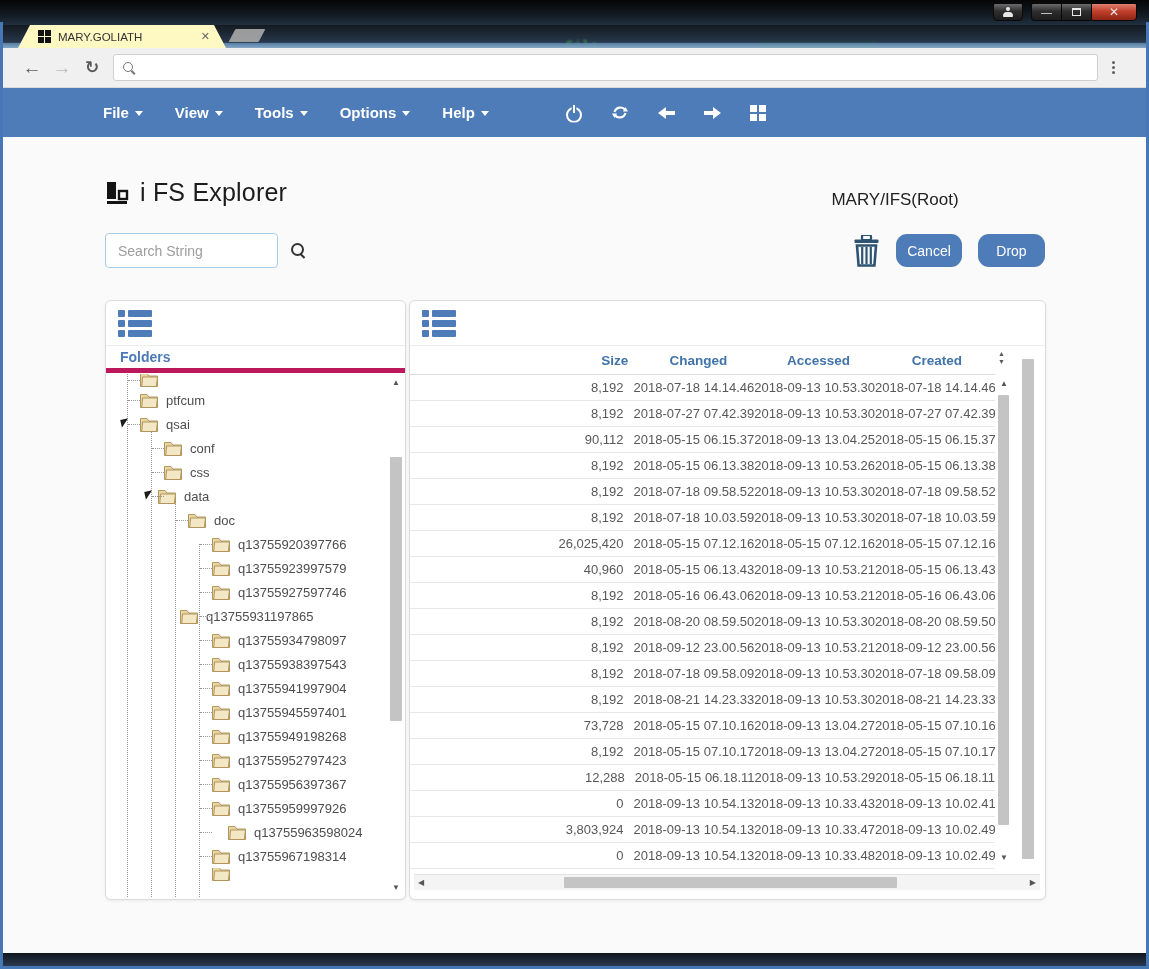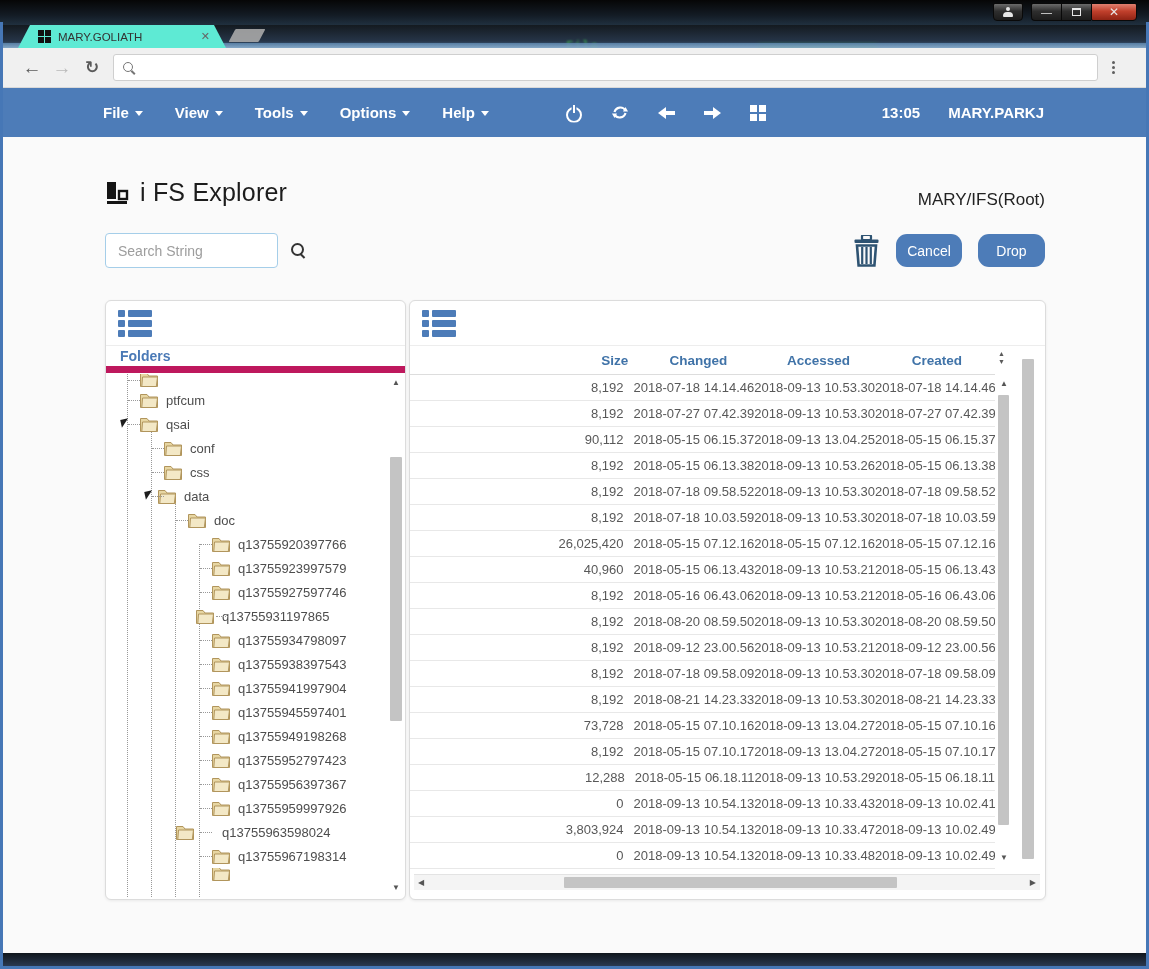--- a/index.html
+++ b/index.html
@@ -39,21 +39,21 @@
   .wbtn-close { width:46px; background:linear-gradient(180deg,#e08070,#c1402c 45%,#8f2314);
     border-radius:0 2px 4px 2px; font-weight:bold; font-size:12px; }
   .person-glyph { position:relative; width:12px; height:10px; }
   .person-glyph::before { content:""; position:absolute; left:4px; top:0; width:4px; height:4px;
     border-radius:50%; background:#e8e8e8; }
   .person-glyph::after { content:""; position:absolute; left:1px; top:5px; width:10px; height:5px;
     border-radius:4px 4px 1px 1px; background:#e8e8e8; }
   .max-glyph { width:9px; height:8px; border:1px solid #e8e8e8; border-top-width:2px; }
 
   
-  .tab { position:absolute; left:18px; top:25px; width:208px; height:23px; background:#5eead4;
+  .tab { position:absolute; left:18px; top:25px; width:208px; height:23px; background:#fef9c3;
     clip-path:polygon(12px 0, 196px 0, 208px 23px, 0 23px); display:flex; align-items:center;
     padding:0 16px 0 20px; }
   .tab-fav { width:13px; height:13px; display:grid; grid-template-columns:6px 6px; gap:1px; margin-right:7px; }
   .tab-fav i { background:#111; width:6px; height:6px; }
   .tab-title { font-size:11.5px; color:#333; flex:1; white-space:nowrap; overflow:hidden; }
   .tab-close { color:#666; font-size:11px; margin-left:6px; }
   .newtab { position:absolute; left:232px; top:29px; width:30px; height:13px; background:#a8a8a8;
     transform:skewX(-28deg); opacity:.9; border-radius:1px; }
 
   
@@ -88,42 +88,42 @@
     border:2.2px solid #fff; border-radius:50%; clip-path:polygon(0 0,35% 0,35% 30%,65% 30%,65% 0,100% 0,100% 100%,0 100%); }
   .power::after { content:""; position:absolute; left:7px; top:0; width:2.2px; height:8px; background:#fff; }
   .grid-ic { display:grid; grid-template-columns:7px 7px; gap:2px; }
   .grid-ic i { width:7px; height:7px; background:#fff; }
   .nav-right { position:absolute; right:102px; top:0; height:49px; display:flex; align-items:center; gap:28px;
     color:#fff; font-size:15px; font-weight:600; }
 
   
   .page-title-row { position:absolute; left:105px; top:178px; display:flex; align-items:center; }
   .title-text { font-size:25px; color:#1c1c1c; margin-left:10px; letter-spacing:.2px; }
-  .root-label { position:absolute; left:745px; top:190px; width:300px; text-align:right;
+  .root-label { position:absolute; left:745px; top:190px; width:300px; text-align:center;
     font-size:17px; color:#222; }
 
   
   .search-input { position:absolute; left:105px; top:233px; width:173px; height:35px;
     border:1px solid #a5cee9; border-radius:4px; padding:0 12px; font-size:14px; color:#333;
     outline:none; background:#fff; font-family:inherit; }
   .search-input::placeholder { color:#9d9d9d; }
   .search-mag { position:absolute; left:290px; top:242px; }
   .trash { position:absolute; left:853px; top:235px; }
   .btn { position:absolute; top:234px; height:33px; background:#4d7cb8; border:none; border-radius:11px;
     color:#fff; font-size:14px; font-family:inherit; }
   .btn-cancel { left:896px; width:66px; }
   .btn-drop { left:978px; width:67px; }
 
   
   .panel { position:absolute; top:300px; background:#fff; border:1px solid #dcdcdc; border-radius:6px;
     box-shadow:0 1px 3px rgba(0,0,0,.07); }
   .panel-left { left:105px; width:301px; height:600px; }
   .panel-right { left:409px; width:637px; height:600px; }
   .panel-head { height:45px; border-bottom:1px solid #ededed; padding:9px 0 0 12px; }
-  .folders-row { height:27px; border-bottom:7px solid #be185d; display:flex; align-items:center;
+  .folders-row { height:27px; border-bottom:5px solid #be185d; display:flex; align-items:center;
     padding-left:14px; font-size:14px; font-weight:600; color:#4a79b6; }
 
   
   .tree-viewport { position:absolute; left:1px; top:73px; width:283px; height:523px; overflow:hidden; }
   .vline { position:absolute; width:0; border-left:1px dotted #999; }
   .tree-row { position:relative; height:24px; display:flex; align-items:center; }
   .tree-row.partial { height:14px; overflow:hidden; }
   .tree-row.partial .folder-ic svg { margin-top:-7px; }
   .conn { position:absolute; height:0; border-bottom:1px dotted #999; width:12px; top:12px; }
   .partial .conn { top:6px; }
@@ -253,24 +253,20 @@
       <svg width="17" height="14" viewBox="0 0 17 14">
           <path d="M0 5 h9 V1 l8 6 -8 6 V9 H0 z" fill="#fff"></path>
         </svg>
       <span class="grid-ic">
           <i></i>
           <i></i>
           <i></i>
           <i></i>
         </span>
     </div>
-    <div class="nav-right">
-      <span>13:05</span>
-      <span>MARY.PARKJ</span>
-    </div>
   </div>
 
   <div class="page-title-row">
     <svg width="25" height="26" viewBox="0 0 25 26">
         <rect x="2" y="2" width="9" height="17" fill="#141414"></rect>
         <rect x="14" y="11" width="8" height="8" fill="none" stroke="#141414" stroke-width="2.4"></rect>
         <rect x="2" y="21" width="20" height="3" fill="#141414"></rect>
       </svg>
     <span class="title-text">i FS Explorer</span>
   </div>
@@ -384,21 +380,21 @@
             <span class="tree-lb">q13755923997579</span>
           </div>
           <div class="tree-row" style="padding-left: 104px;">
             <span class="conn" style="left: 93px;"></span>
             <span class="folder-ic"><svg width="20" height="16" viewBox="0 0 20 16">
                 <path d="M1.5 2.5 h6.5 l2 2.5 h8.5 v10.5 H1.5 z" fill="#e7d6a2" stroke="#b1955c"></path>
                 <path d="M3.5 6 h15 l-1.2 9.5 H2.8 z" fill="#f3e8c6" stroke="#b1955c"></path>
               </svg></span>
             <span class="tree-lb">q13755927597746</span>
           </div>
-          <div class="tree-row" style="padding-left: 72px; margin-left: 16px;">
+          <div class="tree-row" style="padding-left: 72px;">
             <span class="conn" style="left: 93px;"></span>
             <span class="folder-ic"><svg width="20" height="16" viewBox="0 0 20 16">
                 <path d="M1.5 2.5 h6.5 l2 2.5 h8.5 v10.5 H1.5 z" fill="#e7d6a2" stroke="#b1955c"></path>
                 <path d="M3.5 6 h15 l-1.2 9.5 H2.8 z" fill="#f3e8c6" stroke="#b1955c"></path>
               </svg></span>
             <span class="tree-lb">q13755931197865</span>
           </div>
           <div class="tree-row" style="padding-left: 104px;">
             <span class="conn" style="left: 93px;"></span>
             <span class="folder-ic"><svg width="20" height="16" viewBox="0 0 20 16">
@@ -456,21 +452,21 @@
             <span class="tree-lb">q13755956397367</span>
           </div>
           <div class="tree-row" style="padding-left: 104px;">
             <span class="conn" style="left: 93px;"></span>
             <span class="folder-ic"><svg width="20" height="16" viewBox="0 0 20 16">
                 <path d="M1.5 2.5 h6.5 l2 2.5 h8.5 v10.5 H1.5 z" fill="#e7d6a2" stroke="#b1955c"></path>
                 <path d="M3.5 6 h15 l-1.2 9.5 H2.8 z" fill="#f3e8c6" stroke="#b1955c"></path>
               </svg></span>
             <span class="tree-lb">q13755959997926</span>
           </div>
-          <div class="tree-row" style="padding-left: 68px; gap: 20px;">
+          <div class="tree-row" style="padding-left: 120px;">
             <span class="conn" style="left: 93px;"></span>
             <span class="folder-ic"><svg width="20" height="16" viewBox="0 0 20 16">
                 <path d="M1.5 2.5 h6.5 l2 2.5 h8.5 v10.5 H1.5 z" fill="#e7d6a2" stroke="#b1955c"></path>
                 <path d="M3.5 6 h15 l-1.2 9.5 H2.8 z" fill="#f3e8c6" stroke="#b1955c"></path>
               </svg></span>
             <span class="tree-lb">q13755963598024</span>
           </div>
           <div class="tree-row" style="padding-left: 104px;">
             <span class="conn" style="left: 93px;"></span>
             <span class="folder-ic"><svg width="20" height="16" viewBox="0 0 20 16">

